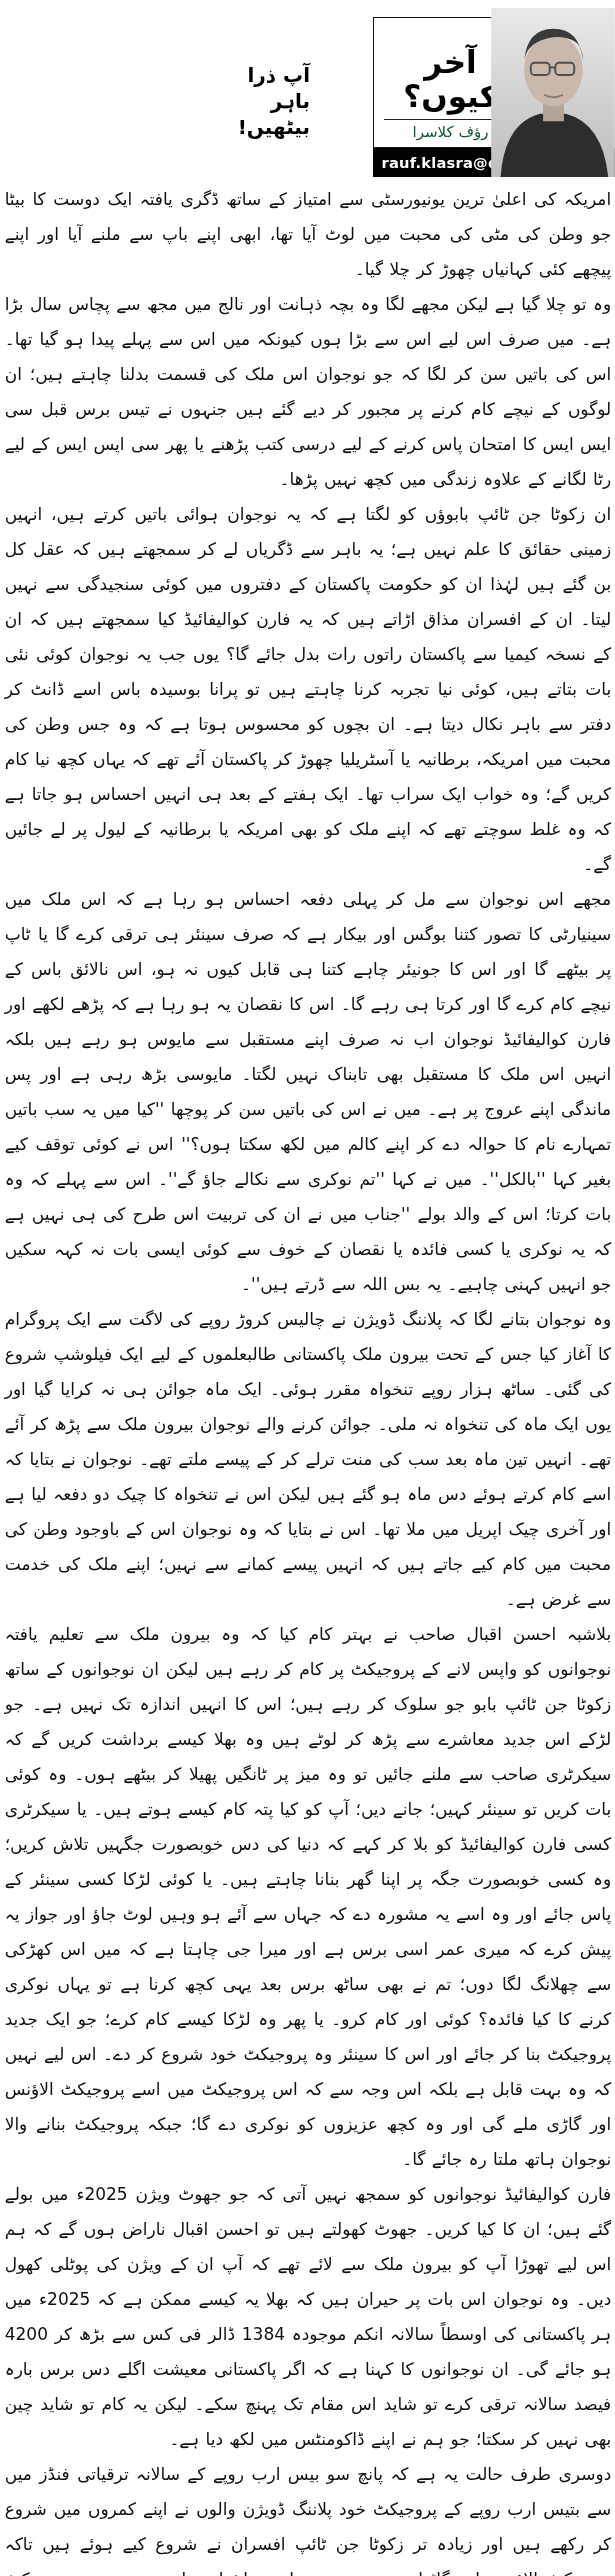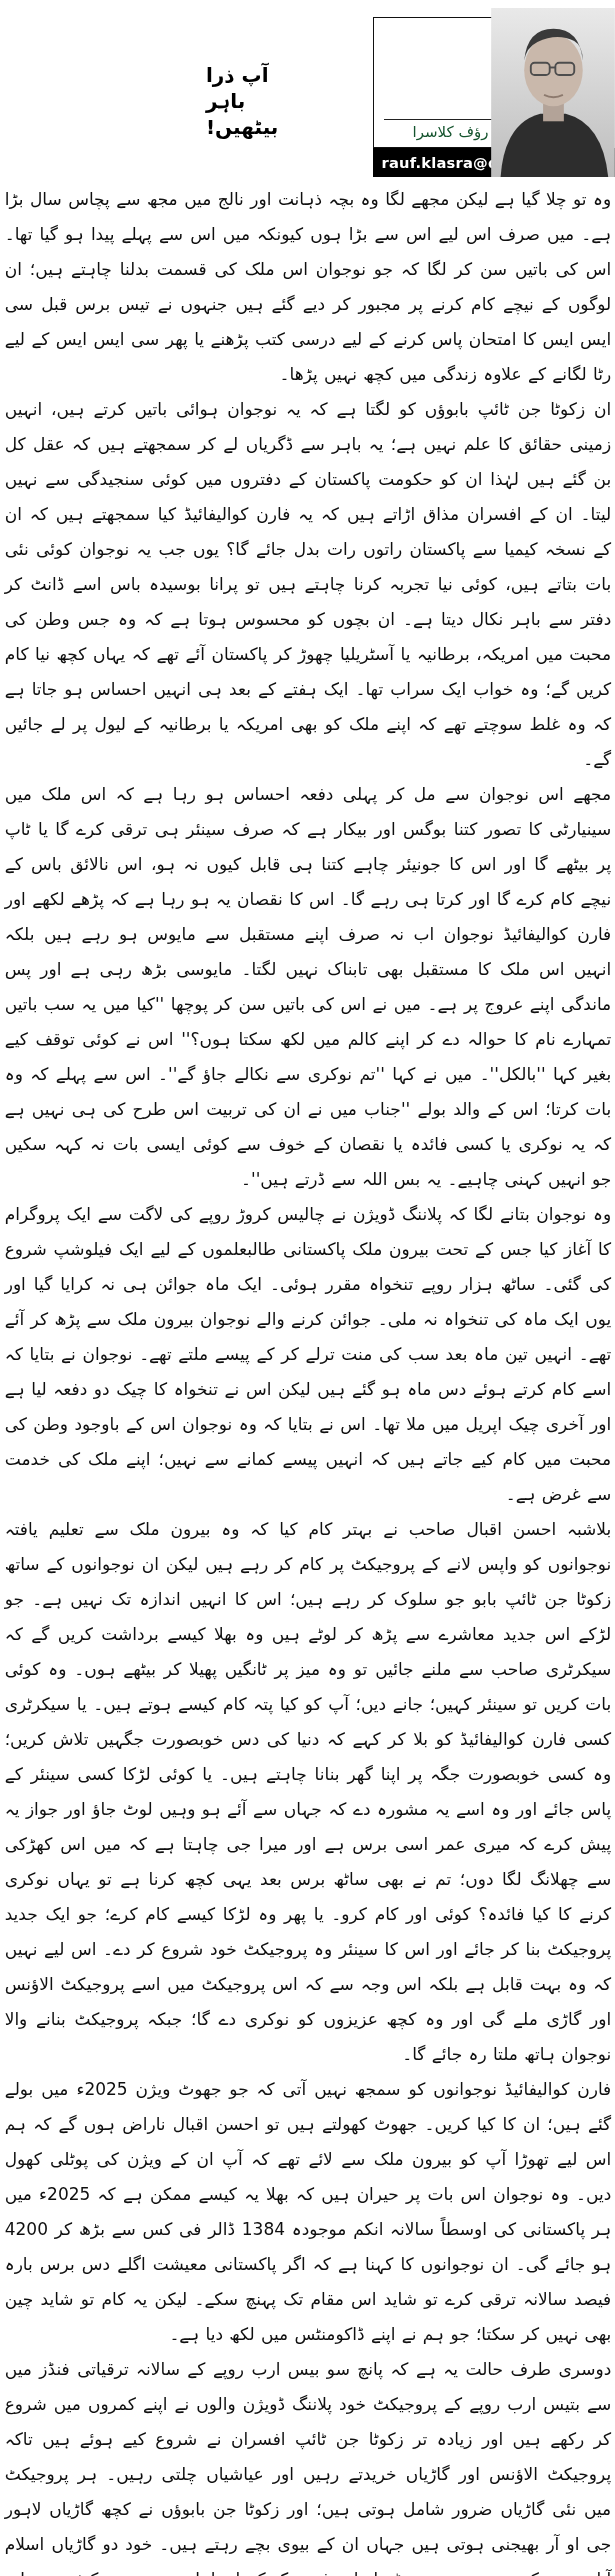--- a/index.html
+++ b/index.html
@@ -14,21 +14,21 @@
     overflow:hidden;
   }
   
   .header{position:relative;height:182px;}
   .headline{
     position:absolute;
     left:206px;top:62px;
     width:104px;
     font-size:20px;
     font-weight:bold;
-    text-align:left;
+    text-align:right;
     line-height:1.3;
     color:#000;
     direction:rtl;
   }
   .title-box{
     position:absolute;
     left:373px;top:17px;
     width:155px;height:131px;
     border:1.9px solid #111;
     background:#fff;
@@ -91,20 +91,21 @@
 </head>
 <body>
 
 <div class="page">
 
   <div class="header">
 
     <div class="headline">آپ ذرا باہر بیٹھیں!</div>
 
     <div class="title-box">
+      <div class="column-title">آخر کیوں؟</div>
       <div class="title-divider"></div>
       <div class="author-name">رؤف کلاسرا</div>
     </div>
 
     <div class="email-bar">
       <span>rauf.klasra@dunya.com.pk</span>
     </div>
 
     <div class="photo">
       <svg width="124" height="169" viewBox="0 0 131 179" xmlns="http://www.w3.org/2000/svg">
@@ -130,20 +131,21 @@
           <line x1="62" y1="63" x2="68" y2="63"></line>
         </g>
 
         <path d="M56 92 Q66 97 76 92" stroke="#8d7a6e" stroke-width="2" fill="none"></path>
       </svg>
     </div>
 
   </div>
 
   <div class="article">
+      <p class="para">امریکہ کی اعلیٰ ترین یونیورسٹی سے امتیاز کے ساتھ ڈگری یافتہ ایک دوست کا بیٹا جو وطن کی مٹی کی محبت میں لوٹ آیا تھا، ابھی اپنے باپ سے ملنے آیا اور اپنے پیچھے کئی کہانیاں چھوڑ کر چلا گیا۔</p>
       <p class="para">وہ تو چلا گیا ہے لیکن مجھے لگا وہ بچہ ذہانت اور نالج میں مجھ سے پچاس سال بڑا ہے۔ میں صرف اس لیے اس سے بڑا ہوں کیونکہ میں اس سے پہلے پیدا ہو گیا تھا۔ اس کی باتیں سن کر لگا کہ جو نوجوان اس ملک کی قسمت بدلنا چاہتے ہیں؛ ان لوگوں کے نیچے کام کرنے پر مجبور کر دیے گئے ہیں جنہوں نے تیس برس قبل سی ایس ایس کا امتحان پاس کرنے کے لیے درسی کتب پڑھنے یا پھر سی ایس ایس کے لیے رٹا لگانے کے علاوہ زندگی میں کچھ نہیں پڑھا۔</p>
       <p class="para">ان زکوٹا جن ٹائپ بابوؤں کو لگتا ہے کہ یہ نوجوان ہوائی باتیں کرتے ہیں، انہیں زمینی حقائق کا علم نہیں ہے؛ یہ باہر سے ڈگریاں لے کر سمجھتے ہیں کہ عقل کل بن گئے ہیں لہٰذا ان کو حکومت پاکستان کے دفتروں میں کوئی سنجیدگی سے نہیں لیتا۔ ان کے افسران مذاق اڑاتے ہیں کہ یہ فارن کوالیفائیڈ کیا سمجھتے ہیں کہ ان کے نسخہ کیمیا سے پاکستان راتوں رات بدل جائے گا؟ یوں جب یہ نوجوان کوئی نئی بات بتاتے ہیں، کوئی نیا تجربہ کرنا چاہتے ہیں تو پرانا بوسیدہ باس اسے ڈانٹ کر دفتر سے باہر نکال دیتا ہے۔ ان بچوں کو محسوس ہوتا ہے کہ وہ جس وطن کی محبت میں امریکہ، برطانیہ یا آسٹریلیا چھوڑ کر پاکستان آئے تھے کہ یہاں کچھ نیا کام کریں گے؛ وہ خواب ایک سراب تھا۔ ایک ہفتے کے بعد ہی انہیں احساس ہو جاتا ہے کہ وہ غلط سوچتے تھے کہ اپنے ملک کو بھی امریکہ یا برطانیہ کے لیول پر لے جائیں گے۔</p>
       <p class="para">مجھے اس نوجوان سے مل کر پہلی دفعہ احساس ہو رہا ہے کہ اس ملک میں سینیارٹی کا تصور کتنا بوگس اور بیکار ہے کہ صرف سینئر ہی ترقی کرے گا یا ٹاپ پر بیٹھے گا اور اس کا جونیئر چاہے کتنا ہی قابل کیوں نہ ہو، اس نالائق باس کے نیچے کام کرے گا اور کرتا ہی رہے گا۔ اس کا نقصان یہ ہو رہا ہے کہ پڑھے لکھے اور فارن کوالیفائیڈ نوجوان اب نہ صرف اپنے مستقبل سے مایوس ہو رہے ہیں بلکہ انہیں اس ملک کا مستقبل بھی تابناک نہیں لگتا۔ مایوسی بڑھ رہی ہے اور پس ماندگی اپنے عروج پر ہے۔ میں نے اس کی باتیں سن کر پوچھا ''کیا میں یہ سب باتیں تمہارے نام کا حوالہ دے کر اپنے کالم میں لکھ سکتا ہوں؟'' اس نے کوئی توقف کیے بغیر کہا ''بالکل''۔ میں نے کہا ''تم نوکری سے نکالے جاؤ گے''۔ اس سے پہلے کہ وہ بات کرتا؛ اس کے والد بولے ''جناب میں نے ان کی تربیت اس طرح کی ہی نہیں ہے کہ یہ نوکری یا کسی فائدہ یا نقصان کے خوف سے کوئی ایسی بات نہ کہہ سکیں جو انہیں کہنی چاہیے۔ یہ بس اللہ سے ڈرتے ہیں''۔</p>
       <p class="para">وہ نوجوان بتانے لگا کہ پلاننگ ڈویژن نے چالیس کروڑ روپے کی لاگت سے ایک پروگرام کا آغاز کیا جس کے تحت بیرون ملک پاکستانی طالبعلموں کے لیے ایک فیلوشپ شروع کی گئی۔ ساٹھ ہزار روپے تنخواہ مقرر ہوئی۔ ایک ماہ جوائن ہی نہ کرایا گیا اور یوں ایک ماہ کی تنخواہ نہ ملی۔ جوائن کرنے والے نوجوان بیرون ملک سے پڑھ کر آئے تھے۔ انہیں تین ماہ بعد سب کی منت ترلے کر کے پیسے ملتے تھے۔ نوجوان نے بتایا کہ اسے کام کرتے ہوئے دس ماہ ہو گئے ہیں لیکن اس نے تنخواہ کا چیک دو دفعہ لیا ہے اور آخری چیک اپریل میں ملا تھا۔ اس نے بتایا کہ وہ نوجوان اس کے باوجود وطن کی محبت میں کام کیے جاتے ہیں کہ انہیں پیسے کمانے سے نہیں؛ اپنے ملک کی خدمت سے غرض ہے۔</p>
       <p class="para">بلاشبہ احسن اقبال صاحب نے بہتر کام کیا کہ وہ بیرون ملک سے تعلیم یافتہ نوجوانوں کو واپس لانے کے پروجیکٹ پر کام کر رہے ہیں لیکن ان نوجوانوں کے ساتھ زکوٹا جن ٹائپ بابو جو سلوک کر رہے ہیں؛ اس کا انہیں اندازہ تک نہیں ہے۔ جو لڑکے اس جدید معاشرے سے پڑھ کر لوٹے ہیں وہ بھلا کیسے برداشت کریں گے کہ سیکرٹری صاحب سے ملنے جائیں تو وہ میز پر ٹانگیں پھیلا کر بیٹھے ہوں۔ وہ کوئی بات کریں تو سینئر کہیں؛ جانے دیں؛ آپ کو کیا پتہ کام کیسے ہوتے ہیں۔ یا سیکرٹری کسی فارن کوالیفائیڈ کو بلا کر کہے کہ دنیا کی دس خوبصورت جگہیں تلاش کریں؛ وہ کسی خوبصورت جگہ پر اپنا گھر بنانا چاہتے ہیں۔ یا کوئی لڑکا کسی سینئر کے پاس جائے اور وہ اسے یہ مشورہ دے کہ جہاں سے آئے ہو وہیں لوٹ جاؤ اور جواز یہ پیش کرے کہ میری عمر اسی برس ہے اور میرا جی چاہتا ہے کہ میں اس کھڑکی سے چھلانگ لگا دوں؛ تم نے بھی ساٹھ برس بعد یہی کچھ کرنا ہے تو یہاں نوکری کرنے کا کیا فائدہ؟ کوئی اور کام کرو۔ یا پھر وہ لڑکا کیسے کام کرے؛ جو ایک جدید پروجیکٹ بنا کر جائے اور اس کا سینئر وہ پروجیکٹ خود شروع کر دے۔ اس لیے نہیں کہ وہ بہت قابل ہے بلکہ اس وجہ سے کہ اس پروجیکٹ میں اسے پروجیکٹ الاؤنس اور گاڑی ملے گی اور وہ کچھ عزیزوں کو نوکری دے گا؛ جبکہ پروجیکٹ بنانے والا نوجوان ہاتھ ملتا رہ جائے گا۔</p>
       <p class="para">فارن کوالیفائیڈ نوجوانوں کو سمجھ نہیں آتی کہ جو جھوٹ ویژن 2025ء میں بولے گئے ہیں؛ ان کا کیا کریں۔ جھوٹ کھولتے ہیں تو احسن اقبال ناراض ہوں گے کہ ہم اس لیے تھوڑا آپ کو بیرون ملک سے لائے تھے کہ آپ ان کے ویژن کی پوٹلی کھول دیں۔ وہ نوجوان اس بات پر حیران ہیں کہ بھلا یہ کیسے ممکن ہے کہ 2025ء میں ہر پاکستانی کی اوسطاً سالانہ انکم موجودہ 1384 ڈالر فی کس سے بڑھ کر 4200 ہو جائے گی۔ ان نوجوانوں کا کہنا ہے کہ اگر پاکستانی معیشت اگلے دس برس بارہ فیصد سالانہ ترقی کرے تو شاید اس مقام تک پہنچ سکے۔ لیکن یہ کام تو شاید چین بھی نہیں کر سکتا؛ جو ہم نے اپنے ڈاکومنٹس میں لکھ دیا ہے۔</p>
       <p class="para">دوسری طرف حالت یہ ہے کہ پانچ سو بیس ارب روپے کے سالانہ ترقیاتی فنڈز میں سے بتیس ارب روپے کے پروجیکٹ خود پلاننگ ڈویژن والوں نے اپنے کمروں میں شروع کر رکھے ہیں اور زیادہ تر زکوٹا جن ٹائپ افسران نے شروع کیے ہوئے ہیں تاکہ پروجیکٹ الاؤنس اور گاڑیاں خریدتے رہیں اور عیاشیاں چلتی رہیں۔ ہر پروجیکٹ میں نئی گاڑیاں ضرور شامل ہوتی ہیں؛ اور زکوٹا جن بابوؤں نے کچھ گاڑیاں لاہور جی او آر بھیجنی ہوتی ہیں جہاں ان کے بیوی بچے رہتے ہیں۔ خود دو گاڑیاں اسلام آباد میں رکھنی ہوتی ہیں۔ پٹرول اور فون تک کے اخراجات بھی پروجیکٹ سے ملتے ہیں۔</p>
     </div>
 
 </div>

